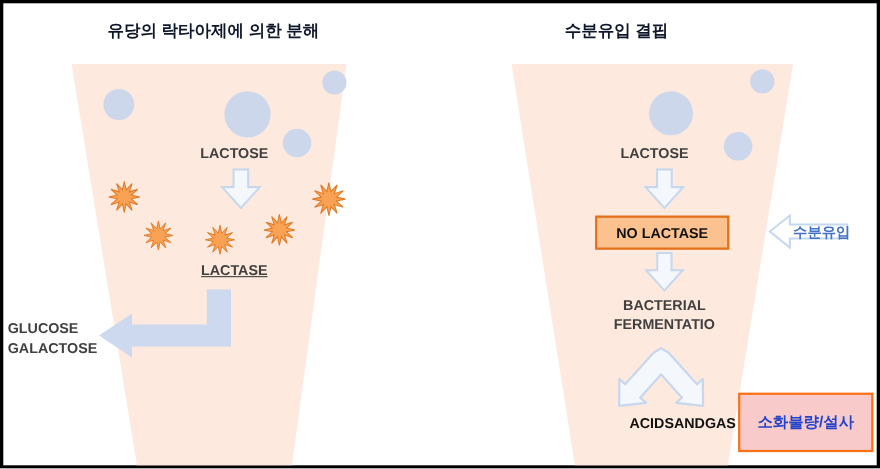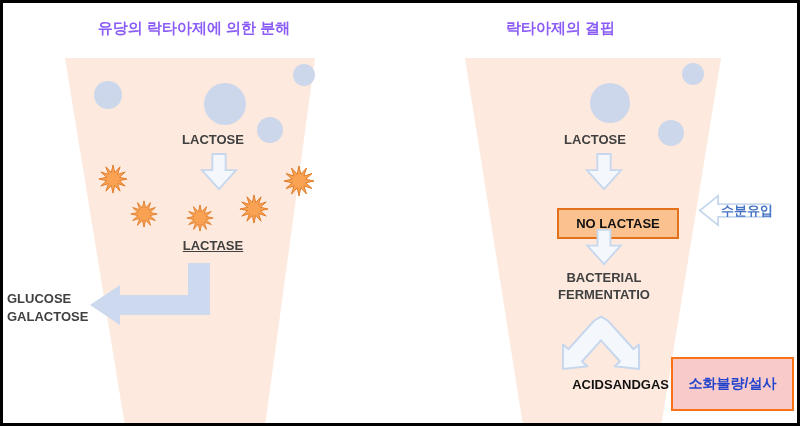--- a/index.html
+++ b/index.html
@@ -6,21 +6,21 @@
   .canvas {
     position: relative; width: 800px; height: 426px;
     box-sizing: border-box; border: 3px solid #000;
     background: #fff; overflow: hidden;
     font-family: "Liberation Sans", sans-serif;
   }
   .funnel { position: absolute; background: #fde9dd; }
   .funnel-left  { left: 62px;  top: 55px; width: 250px; height: 368px; clip-path: polygon(0 0, 100% 0, 80% 100%, 24% 100%); }
   .funnel-right { left: 462px; top: 55px; width: 256px; height: 368px; clip-path: polygon(0 0, 100% 0, 76.6% 100%, 22.7% 100%); }
   .molecule { position: absolute; background: #ccd7eb; border-radius: 50%; }
-  .title { position: absolute; font-weight: 700; font-size: 15px; color: #8b5cf6; text-align: center; }
+  .title { position: absolute; font-weight: 700; font-size: 15px; color: #0f172a; text-align: center; }
   .lbl { position: absolute; font-weight: 700; font-size: 13px; color: #404040; }
   .center { text-align: center; }
   .two-line { line-height: 17px; }
   .nl-box {
     position: absolute; background: #fbc18e; border: 2px solid #e3701a;
     display: flex; align-items: center; justify-content: center;
     font-weight: 700; font-size: 13px; color: #111;
   }
   .outcome-box {
     position: absolute; background: #f8caca; border: 2px solid #f97316;
@@ -69,35 +69,35 @@
 
   <div class="lbl center" style="left:160px; top:235px; width:100px;text-decoration:underline;">LACTASE</div>
 
   <svg style="left:85px; top:260px;" width="130" height="70" viewBox="0 0 130 70">
     <path d="M100 0 L122 0 L122 52 L32 52 L32 62 L2 42 L32 22 L32 32 L100 32 Z" fill="#ccd9ee"></path>
   </svg>
 
   <div class="lbl" style="left:4px; top:288px;">GLUCOSE</div>
   <div class="lbl" style="left:4px; top:306px;">GALACTOSE</div>
 
-  <div class="title" style="left:460px; top:16px; width:195px;">락타아제의 결핍</div>
+  <div class="title" style="left:460px; top:16px; width:195px;">수분유입 결핍</div>
 
   <div class="funnel funnel-right"></div>
 
   <div class="molecule" style="left:587px; top:80px; width:40px; height:40px;"></div>
   <div class="molecule" style="left:655px; top:117px; width:26px; height:26px;"></div>
   <div class="molecule" style="left:679px; top:60px; width:22px; height:22px;"></div>
 
   <div class="lbl center" style="left:542px; top:129px; width:100px;">LACTOSE</div>
 
   <svg style="left:578px; top:150px;" width="46" height="38" viewBox="0 0 44 40">
     <path d="M15 1 L29 1 L29 18 L40 18 L22 38 L4 18 L15 18 Z" fill="#f4f8fd" stroke="#c6d7ee" stroke-width="2"></path>
   </svg>
 
-  <div class="nl-box" style="left:538px; top:205px; width:118px; height:27px;margin-left:16px;">NO LACTASE</div>
+  <div class="nl-box" style="left:538px; top:193px; width:118px; height:27px;">NO LACTASE</div>
 
   <svg style="left:695px; top:191px;" width="73" height="33" viewBox="0 0 80 36">
     <path d="M2 18 L22 2 L22 11 L79 11 L79 25 L22 25 L22 34 Z" fill="#ffffff" stroke="#c6d7ee" stroke-width="2"></path>
   </svg>
   <div class="water-lbl" style="left:708px; top:199px; width:62px;">수분유입</div>
 
   <svg style="left:578px; top:226px;" width="46" height="37" viewBox="0 0 44 40">
     <path d="M15 1 L29 1 L29 18 L40 18 L22 38 L4 18 L15 18 Z" fill="#f4f8fd" stroke="#c6d7ee" stroke-width="2"></path>
   </svg>
 

